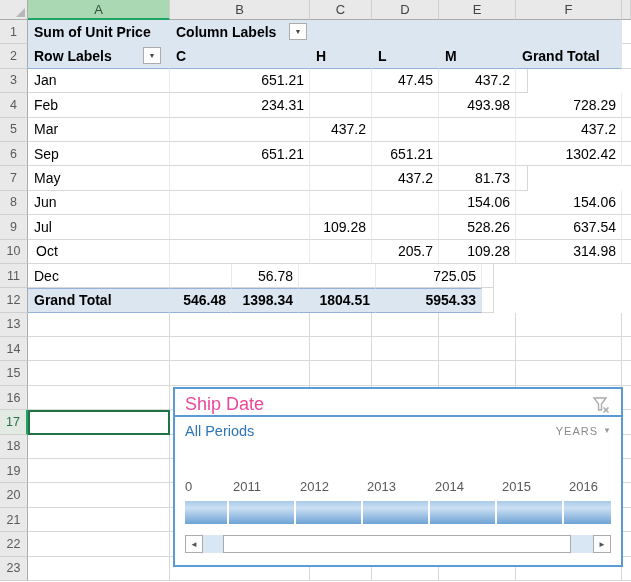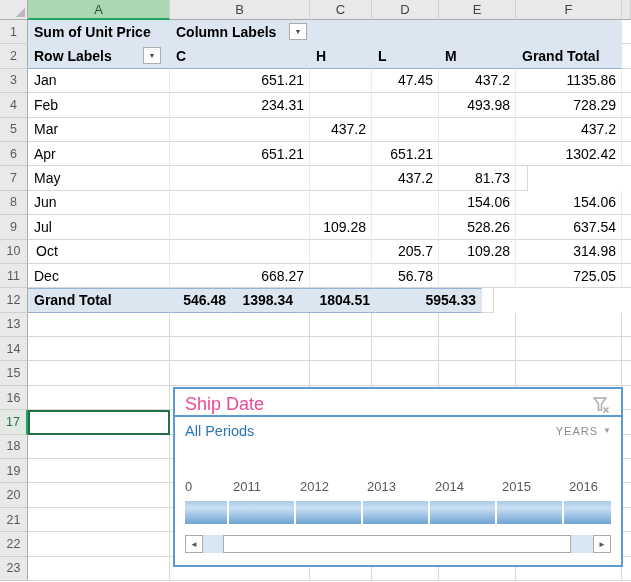--- a/index.html
+++ b/index.html
@@ -131,23 +131,20 @@
         <div class="cell pvd r" style="width: 140px;">
           <span>651.21</span>
         </div>
         <div class="cell pvd" style="width: 62px;"></div>
         <div class="cell pvd r" style="width: 67px;">
           <span>47.45</span>
         </div>
         <div class="cell pvd r" style="width: 77px;">
           <span>437.2</span>
         </div>
-        <div class="cell pvd r" style="width: 106px;">
-          <span>1135.86</span>
-        </div>
         <div class="cell" style="width: 9px;"></div>
       </div>
       <div class="grid-row">
         <div class="rowhdr">4</div>
         <div class="cell pvd" style="width: 142px;">
           <span>Feb</span>
         </div>
         <div class="cell pvd r" style="width: 140px;">
           <span>234.31</span>
         </div>
@@ -173,21 +170,21 @@
         <div class="cell pvd" style="width: 67px;"></div>
         <div class="cell pvd" style="width: 77px;"></div>
         <div class="cell pvd r" style="width: 106px;">
           <span>437.2</span>
         </div>
         <div class="cell" style="width: 9px;"></div>
       </div>
       <div class="grid-row">
         <div class="rowhdr">6</div>
         <div class="cell pvd" style="width: 142px;">
-          <span>Apr</span>
+          <span>Sep</span>
         </div>
         <div class="cell pvd r" style="width: 140px;">
           <span>651.21</span>
         </div>
         <div class="cell pvd" style="width: 62px;"></div>
         <div class="cell pvd r" style="width: 67px;">
           <span>651.21</span>
         </div>
         <div class="cell pvd" style="width: 77px;"></div>
         <div class="cell pvd r" style="width: 106px;">
@@ -259,23 +256,20 @@
         </div>
         <div class="cell pvd r" style="width: 106px;">
           <span>314.98</span>
         </div>
         <div class="cell" style="width: 9px;"></div>
       </div>
       <div class="grid-row">
         <div class="rowhdr">11</div>
         <div class="cell pvd" style="width: 142px;">
           <span>Dec</span>
-        </div>
-        <div class="cell pvd r" style="width: 140px;">
-          <span>668.27</span>
         </div>
         <div class="cell pvd" style="width: 62px;"></div>
         <div class="cell pvd r" style="width: 67px;">
           <span>56.78</span>
         </div>
         <div class="cell pvd" style="width: 77px;"></div>
         <div class="cell pvd r" style="width: 106px;">
           <span>725.05</span>
         </div>
         <div class="cell" style="width: 9px;"></div>

